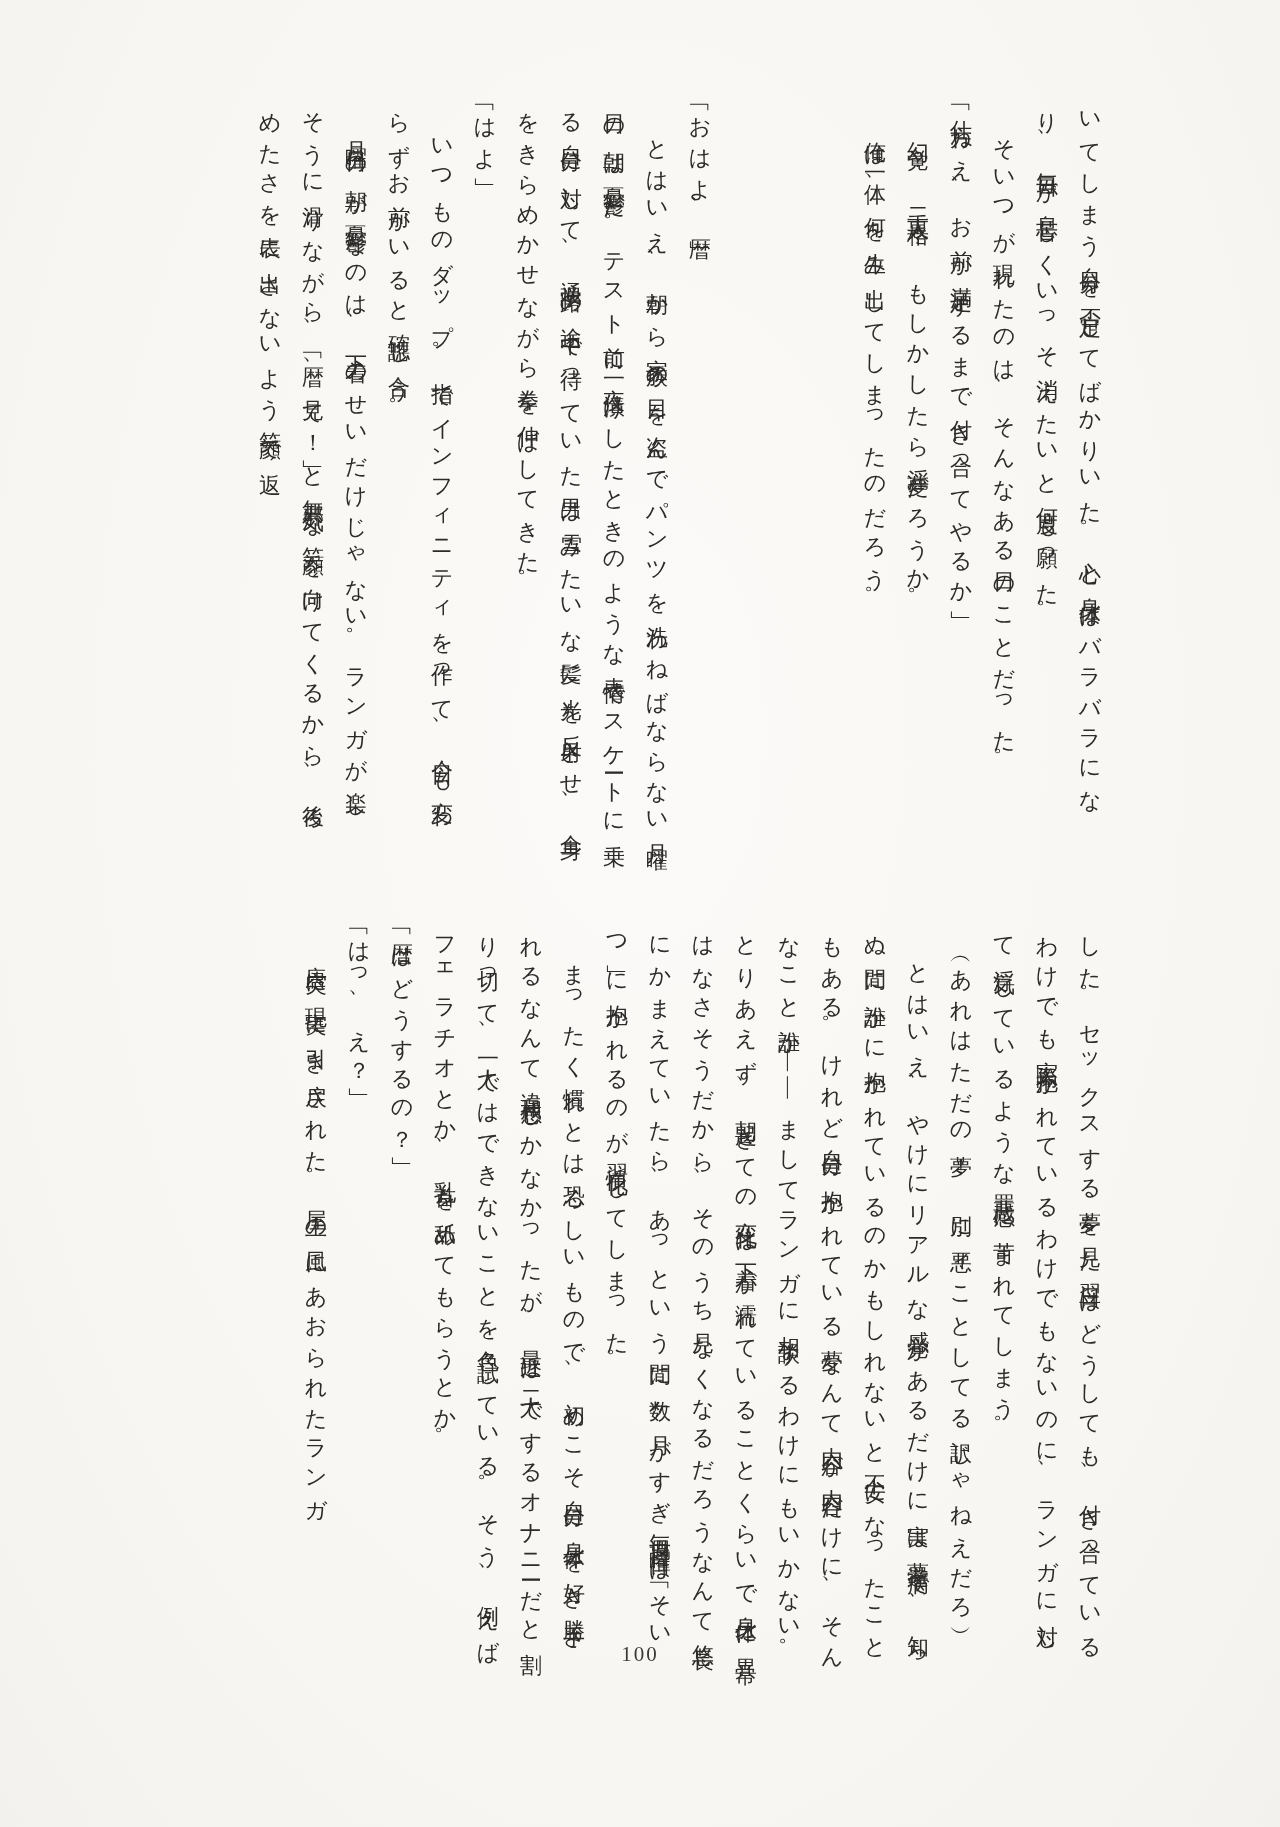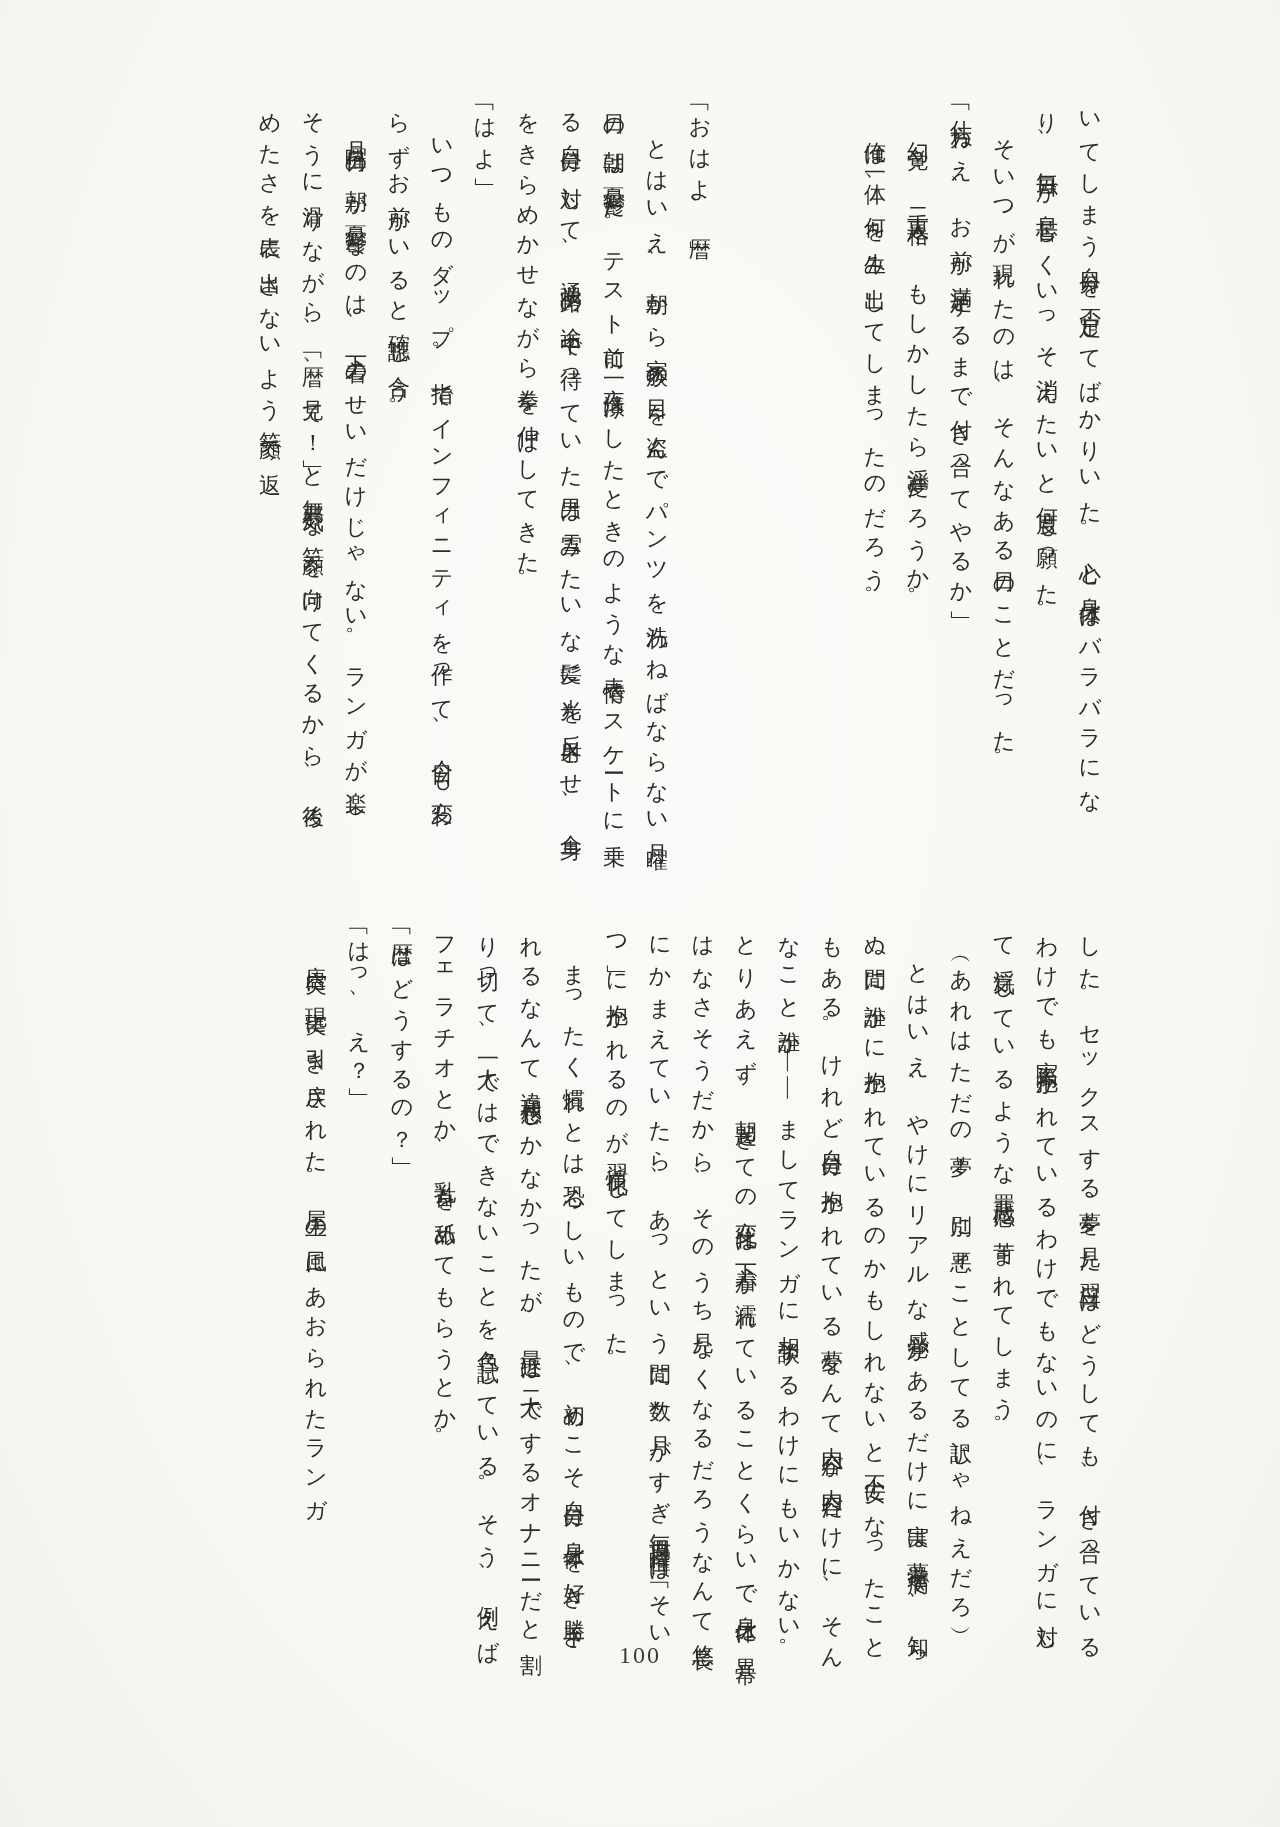--- a/index.html
+++ b/index.html
@@ -48,21 +48,21 @@
   .para {
     margin: 0;
     padding: 0;
   }
   .page-number {
     position: absolute;
     top: 1642px;
     left: 0;
     width: 100%;
     text-align: center;
-    font-size: 24px;
+    font-size: 21px;
     letter-spacing: 2px;
     color: #3a3937;
   }
 </style>
 </head>
 <body>
 
 <div class="page">
 
   <div class="vtext block-top">

